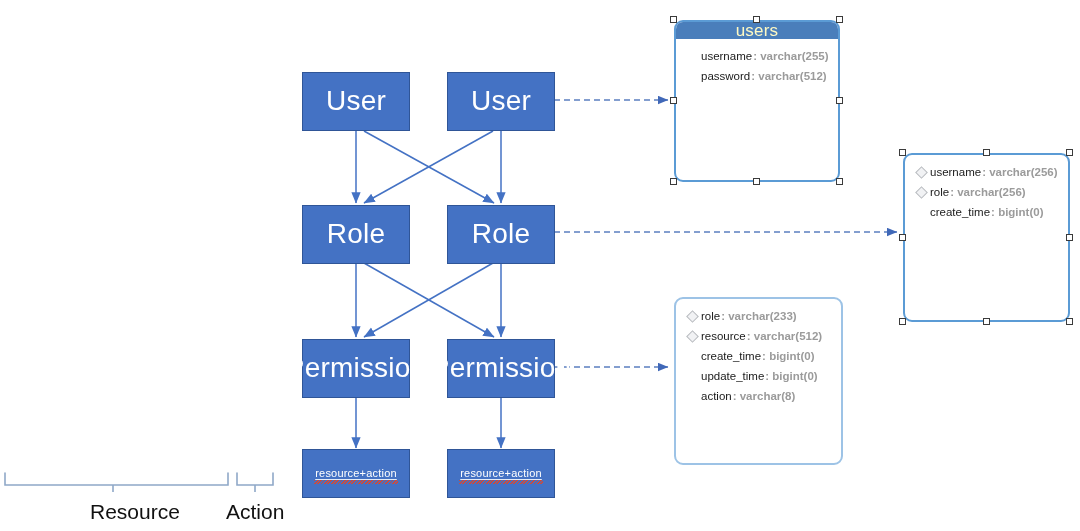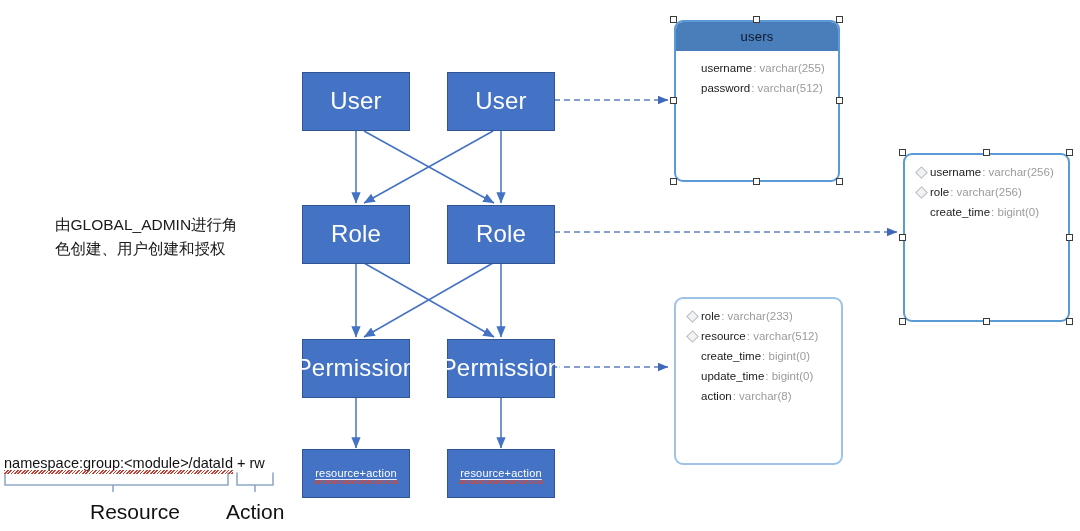--- a/index.html
+++ b/index.html
@@ -36,21 +36,21 @@
     background: #4472C4;
     border: 1px solid #2F5597;
     box-sizing: border-box;
     display: flex;
     align-items: center;
     justify-content: center;
     color: #ffffff;
   }
   .flowbox .lbl {
     color: #ffffff;
-    font-size: 24px;
+    font-size: 28px;
     line-height: 1.1;
     letter-spacing: .2px;
     text-align: center;
     white-space: nowrap;
   }
   .flowbox.small .lbl {
     font-size: 11px;
     text-decoration: underline;
     text-decoration-color: rgba(255,255,255,.85);
     text-underline-offset: 2px;
@@ -71,24 +71,24 @@
 
   
   .dbtable {
     position: absolute;
     background: #ffffff;
     box-sizing: border-box;
     border-radius: 9px;
     overflow: hidden;
   }
   .dbtable .hdr {
-    height: 29px;
+    height: 17px;
     background: #4A7EBB;
-    color: #0f172a;
-    font-size: 13px;
+    color: #fef9c3;
+    font-size: 17px;
     display: flex;
     align-items: center;
     justify-content: center;
     letter-spacing: .2px;
   }
   .dbtable .body {
     padding: 7px 0 0 0;
   }
   .dbtable .row {
     display: flex;
@@ -111,21 +111,21 @@
   .dbtable .keyspace {
     width: 13px;
     flex: 0 0 auto;
   }
   .dbtable .fname {
     color: #1a1a1a;
     font-weight: normal;
   }
   .dbtable .ftype {
     color: #9b9b9b;
-    font-weight: normal;
+    font-weight: bold;
     margin-left: 1px;
   }
 
   
   .dbtable.sel {
     border: 2.5px solid #5B9BD5;
   }
   .dbtable.plain {
     border: 2.5px solid #9DC3E6;
   }
@@ -220,22 +220,20 @@
       <line x1="554" y1="232" x2="897" y2="232" marker-end="url(#ahd)"></line>
       <line x1="554" y1="367" x2="668" y2="367" marker-end="url(#ahd)"></line>
     </g>
 
     <g stroke="#8FA8C8" stroke-width="1.6" fill="none" stroke-linecap="round">
       <path d="M5,473 L5,485 L113,485 L113,492 L113,485 L228,485 L228,473"></path>
       <path d="M237,473 L237,485 L255,485 L255,492 L255,485 L273,485 L273,473"></path>
     </g>
   </svg>
 
-  <div class="cjk-note" style="left:55px; top:213px; width:230px;">由GLOBAL_ADMIN进行角
-色创建、用户创建和授权</div>
 
   <div class="flowbox" style="left:302px; top:72px; width:108px; height:59px;">
     <span class="lbl">User</span>
   </div>
   <div class="flowbox" style="left:447px; top:72px; width:108px; height:59px;">
     <span class="lbl">User</span>
   </div>
 
   <div class="flowbox" style="left:302px; top:205px; width:108px; height:59px;">
     <span class="lbl">Role</span>
@@ -337,20 +335,17 @@
         <span class="ftype">:&nbsp;<span>bigint(0)</span></span>
       </div>
       <div class="row">
         <span class="keyspace"></span>
         <span class="fname">action</span>
         <span class="ftype">:&nbsp;<span>varchar(8)</span></span>
       </div>
     </div>
   </div>
 
-  <div class="pattern-text" style="left:4px; top:455px;">
-    <span class="sq">namespace:group:&lt;module&gt;/dataId</span><span> + rw</span>
-  </div>
 
   <div class="big-label" style="left:90px; top:500px;">Resource</div>
   <div class="big-label" style="left:226px; top:500px;">Action</div>
 
 </div>
 
 </body></html>

